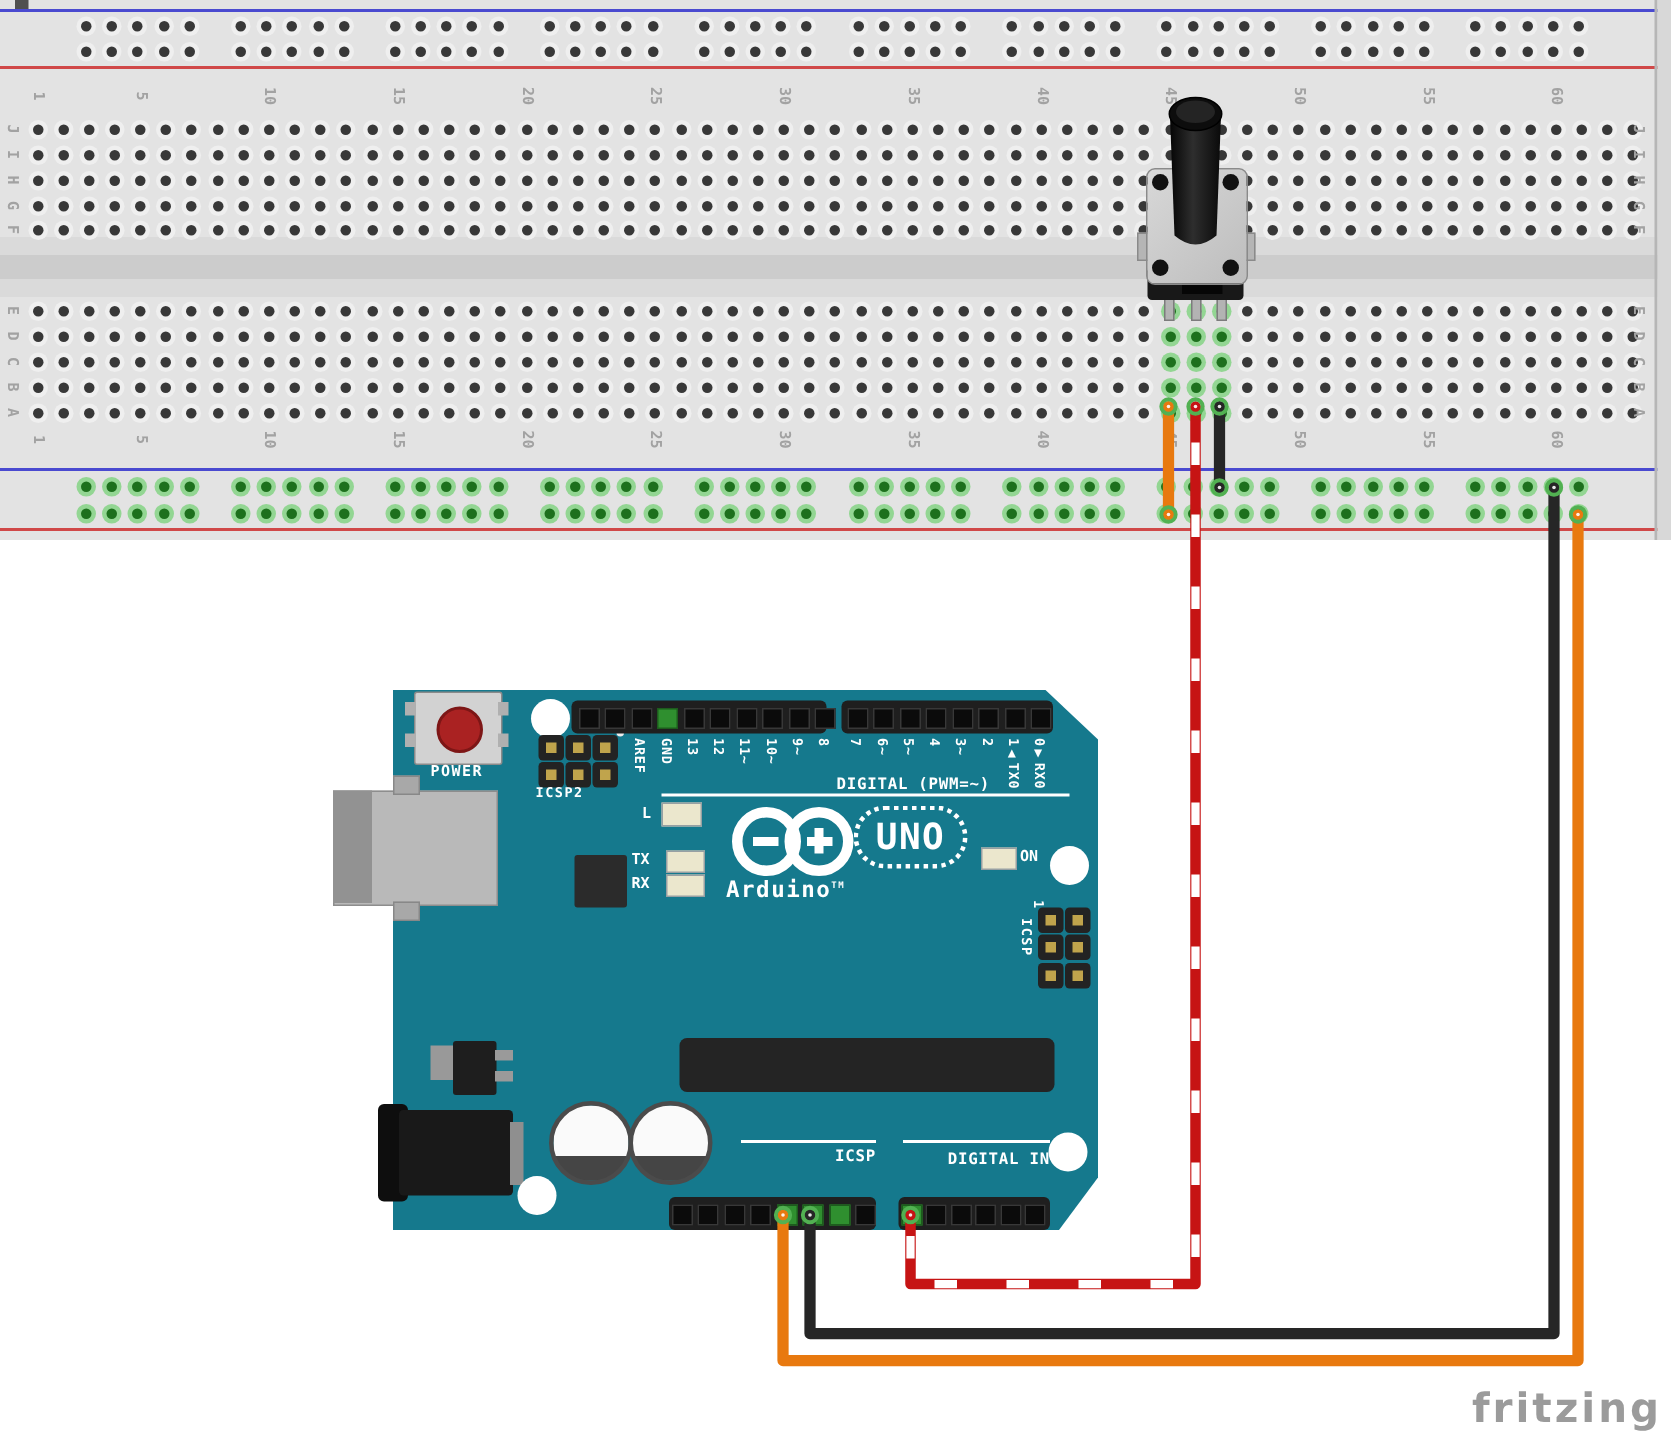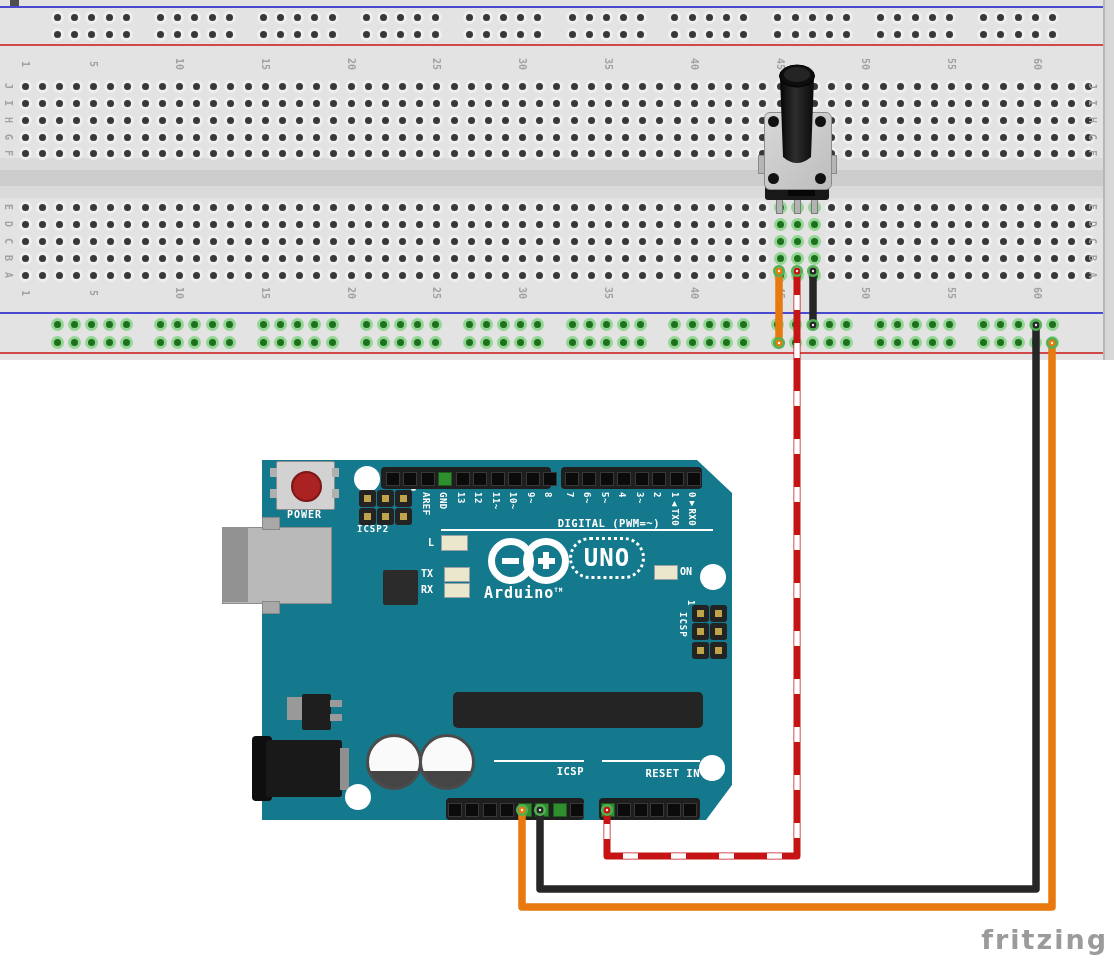--- a/index.html
+++ b/index.html
@@ -1108,21 +1108,21 @@
   <div id="reg-plate" class="abs"></div>
   <div id="reg-body" class="abs"></div>
   <div class="abs reg-lead" style="left:330px;top:700px"></div>
   <div class="abs reg-lead" style="left:330px;top:714px"></div>
   <div class="capacitor" style="left:366px;top:734px"></div>
   <div class="capacitor" style="left:419px;top:734px"></div>
 
   <div class="abs wline" style="left:494px;top:760px;width:90px"></div>
   <div class="abs cap-text" style="left:500px;top:765px;width:84px;text-align:right">ICSP</div>
   <div class="abs wline" style="left:602px;top:760px;width:98px"></div>
-  <div class="abs cap-text" style="left:600px;top:767px;width:100px;text-align:right">RESET IN</div>
+  <div class="abs cap-text" style="left:600px;top:767px;width:100px;text-align:right">DIGITAL IN</div>
 
   <div class="abs hstrip" style="left:446px;top:798px;width:138px"></div>
   <div class="abs hstrip" style="left:599px;top:798px;width:101px"></div>
   <div id="bottom-pins" class="abs">
       <div class="pin" style="left: 447.5px; top: 803px;"></div>
       <div class="pin" style="left: 465px; top: 803px;"></div>
       <div class="pin" style="left: 482.5px; top: 803px;"></div>
       <div class="pin" style="left: 500px; top: 803px;"></div>
       <div class="pin green" style="left: 517.5px; top: 803px;"></div>
       <div class="pin green" style="left: 535px; top: 803px;"></div>

